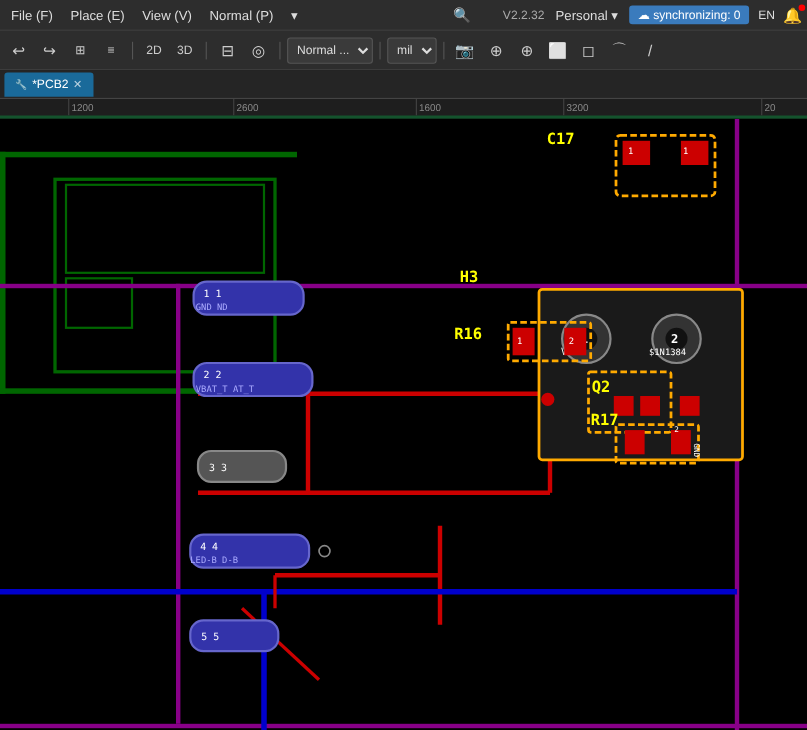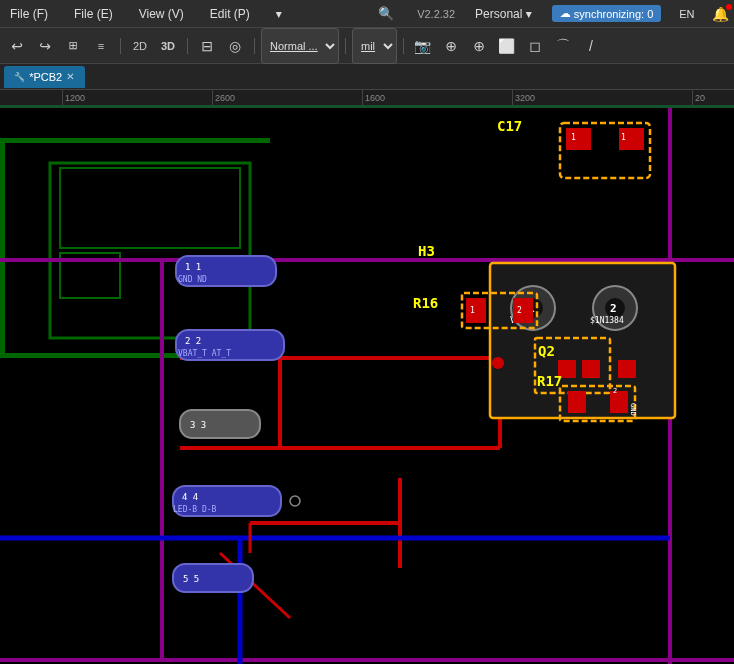--- a/index.html
+++ b/index.html
@@ -6,36 +6,36 @@
     body { width: 734px; height: 664px; overflow: hidden; background: #000; font-family: 'Segoe UI', Arial, sans-serif; }
 
     
     #menubar {
       width: 734px;
       height: 28px;
       background: #2d2d2d;
       display: flex;
       align-items: center;
       padding: 0 4px;
-      gap: 14px;
+      gap: 4px;
       border-bottom: 1px solid #444;
     }
     .menu-item {
       color: #ddd;
       font-size: 12px;
       padding: 2px 6px;
       cursor: pointer;
       border-radius: 3px;
       white-space: nowrap;
     }
     .menu-separator { width: 1px; height: 16px; background: #555; margin: 0 4px; }
     .version-badge {
       color: #aaa;
       font-size: 11px;
-      margin-left: 4px;
+      margin-left: 20px;
     }
     .sync-btn {
       background: #3a7bbd;
       color: white;
       font-size: 11px;
       padding: 2px 8px;
       border-radius: 3px;
       cursor: pointer;
       display: flex;
       align-items: center;
@@ -81,29 +81,28 @@
       border: none;
       color: #ccc;
       font-size: 14px;
       cursor: pointer;
       border-radius: 3px;
       display: flex;
       align-items: center;
       justify-content: center;
     }
     .toolbar-select {
-      height: 36px;
+      height: 24px;
       background: #3a3a3a;
       border: 1px solid #555;
       color: #ddd;
       font-size: 11px;
       padding: 0 4px;
       border-radius: 3px;
       cursor: pointer;
-      text-decoration: underline;
     }
 
     
     #tabbar {
       width: 734px;
       height: 26px;
       background: #252525;
       display: flex;
       align-items: center;
       padding: 0 4px;
@@ -164,23 +163,23 @@
       top: 0; left: 0;
       width: 100%;
       height: 100%;
     }
   </style>
 </head>
 <body>
 
 <div id="menubar">
   <span class="menu-item">File (F)</span>
-  <span class="menu-item">File (E)</span>
+  <span class="menu-item">Place (E)</span>
   <span class="menu-item">View (V)</span>
-  <span class="menu-item">Edit (P)</span>
+  <span class="menu-item">Normal (P)</span>
   <span class="menu-item">▾</span>
 
   <div style="flex:1"></div>
 
   <span class="toolbar-btn" style="font-size:13px;">🔍</span>
 
   <span class="version-badge">V2.2.32</span>
 
   <span class="menu-item">Personal ▾</span>
 
@@ -197,21 +196,21 @@
 
 <div id="toolbar">
   <button class="toolbar-btn">↩</button>
   <button class="toolbar-btn">↪</button>
   <button class="toolbar-btn" style="font-size:11px;">⊞</button>
   <button class="toolbar-btn" style="font-size:11px;">≡</button>
 
   <div class="menu-separator"></div>
 
   <button class="toolbar-btn" style="font-size:11px;font-weight:normal;">2D</button>
-  <button class="toolbar-btn" style="font-size:11px;font-weight:bold;">3D</button>
+  <button class="toolbar-btn" style="font-size:11px;font-weight:normal;">3D</button>
 
   <div class="menu-separator"></div>
 
   <button class="toolbar-btn">⊟</button>
   <button class="toolbar-btn">◎</button>
 
   <div class="menu-separator"></div>
 
   <select class="toolbar-select">
     <option>Normal ...</option>
@@ -242,21 +241,21 @@
   </div>
 </div>
 
 <div id="ruler-h">
   <div class="ruler-mark" style="left:62px">
     <span>1200</span>
   </div>
   <div class="ruler-mark" style="left:212px">
     <span>2600</span>
   </div>
-  <div class="ruler-mark" style="left:362px">
+  <div class="ruler-mark" style="left:378px">
     <span>1600</span>
   </div>
   <div class="ruler-mark" style="left:512px">
     <span>3200</span>
   </div>
   <div class="ruler-mark" style="left:692px">
     <span>20</span>
   </div>
 </div>
 

